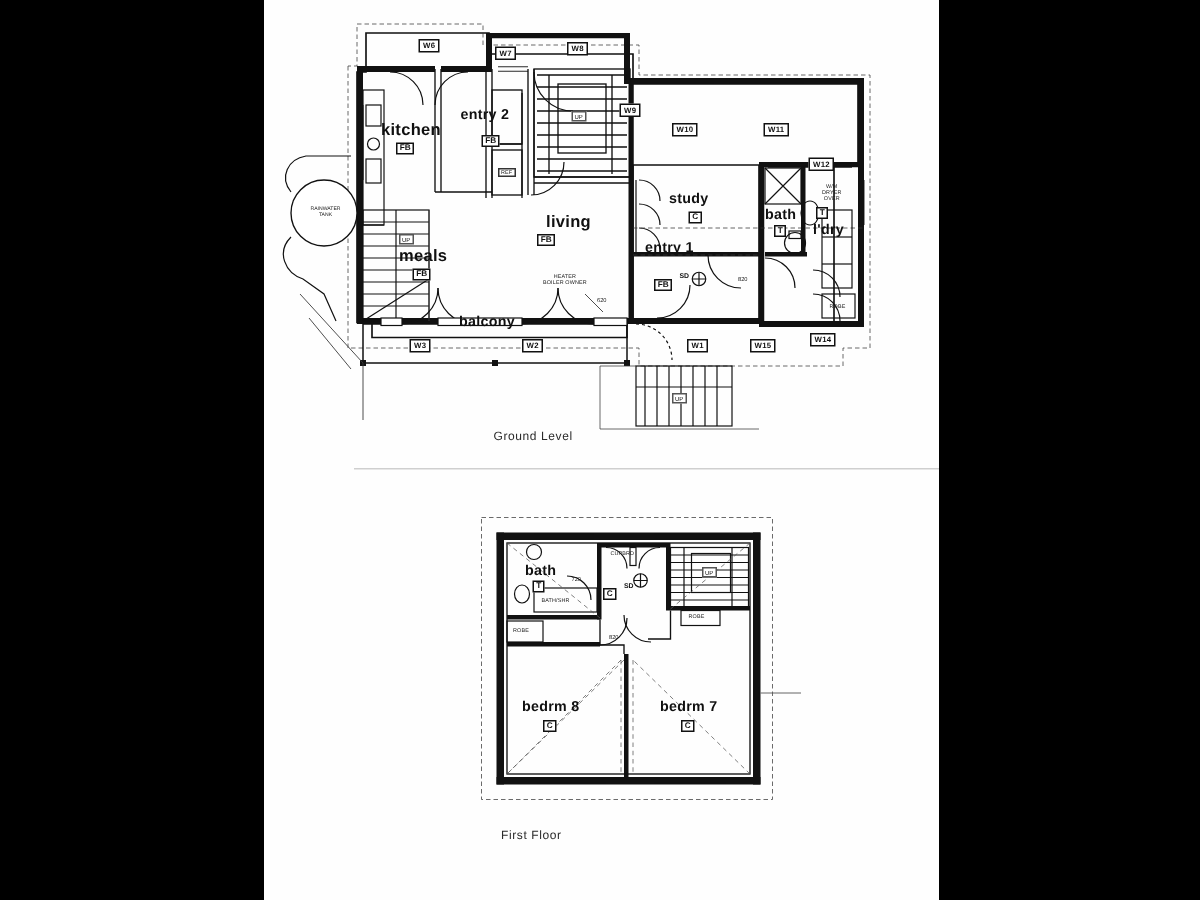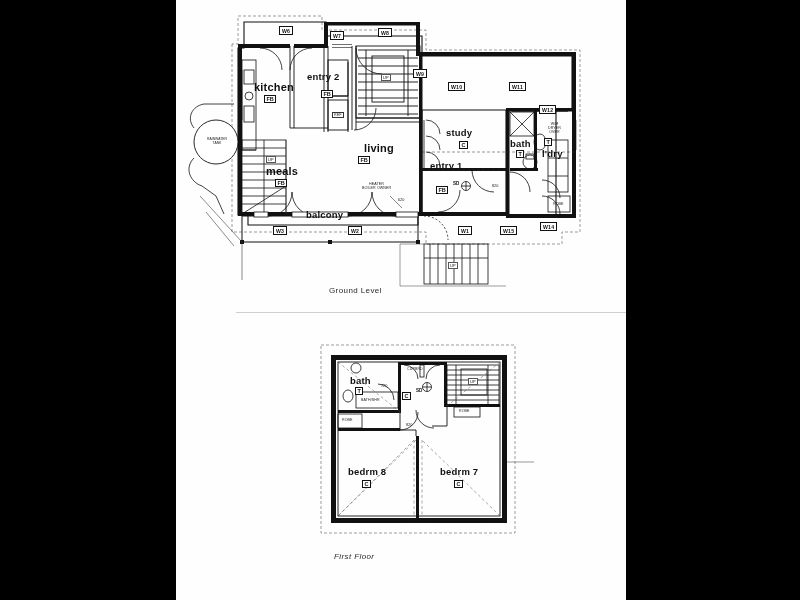--- a/index.html
+++ b/index.html
@@ -498,16 +498,16 @@
       <div class="ann" style="left:45px; top:58px;">BATH/SHR</div>
       <div class="ann" style="left:26px; top:78px;">ROBE</div>
       <div class="ann" style="left:143px; top:69px;">ROBE</div>
       <div class="upTxt" style="left:152px; top:38px;">UP</div>
       <div class="sd" style="left:100px; top:48px;">SD</div>
       <div class="dimtxt" style="left:65px; top:44px;">720</div>
       <div class="dimtxt" style="left:90px; top:83px;">820</div>
       <div class="tag" style="left:86px; top:52px;">C</div>
     </div>
 
-    <div class="cap" style="left:158px; top:552px;font-style:italic;">First Floor</div>
+    <div class="cap" style="left:158px; top:552px;">First Floor</div>
 
   </div>
 </div>
 
 </body></html>

